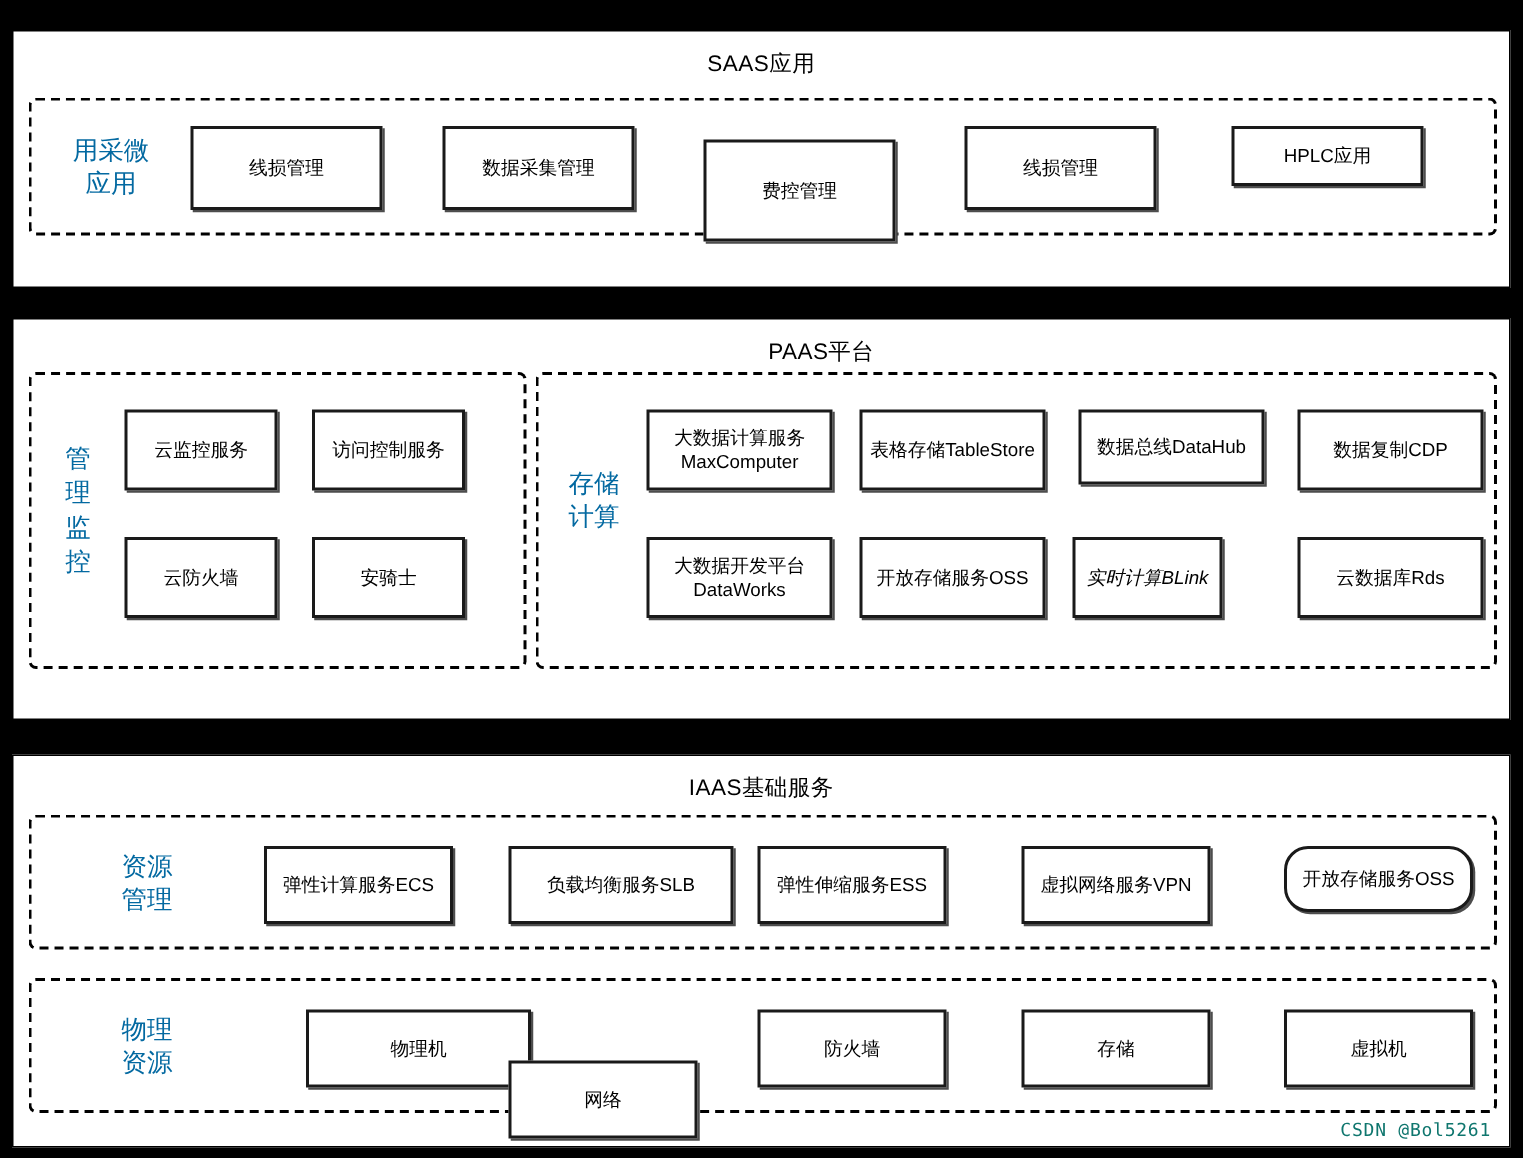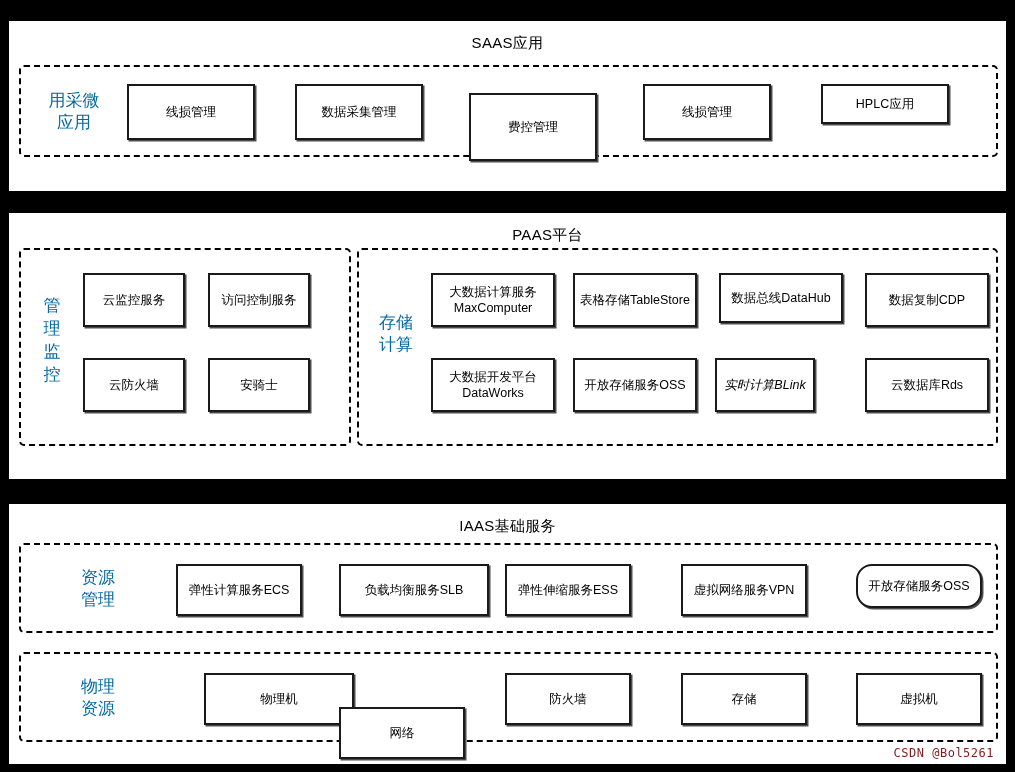--- a/index.html
+++ b/index.html
@@ -71,21 +71,21 @@
   }
   .nbox.two-line {
     font-size: 12.5px;
     line-height: 16px;
   }
   .watermark {
     position: absolute;
     right: 12px;
     bottom: 4px;
     font-size: 12px;
-    color: #7f1d1d;
+    color: #0f766e;
     letter-spacing: 0.5px;
     font-family: "DejaVu Sans Mono", monospace;
   }
 </style>
 </head>
 <body>
 
 <div class="panel" style="top:20px; height:172px;">
   <div class="panel-title" style="top:14px;">SAAS应用</div>
 

